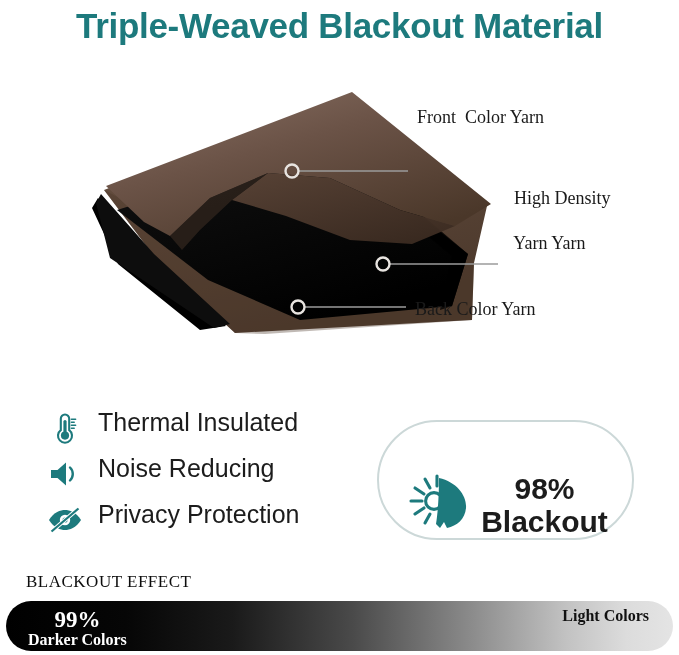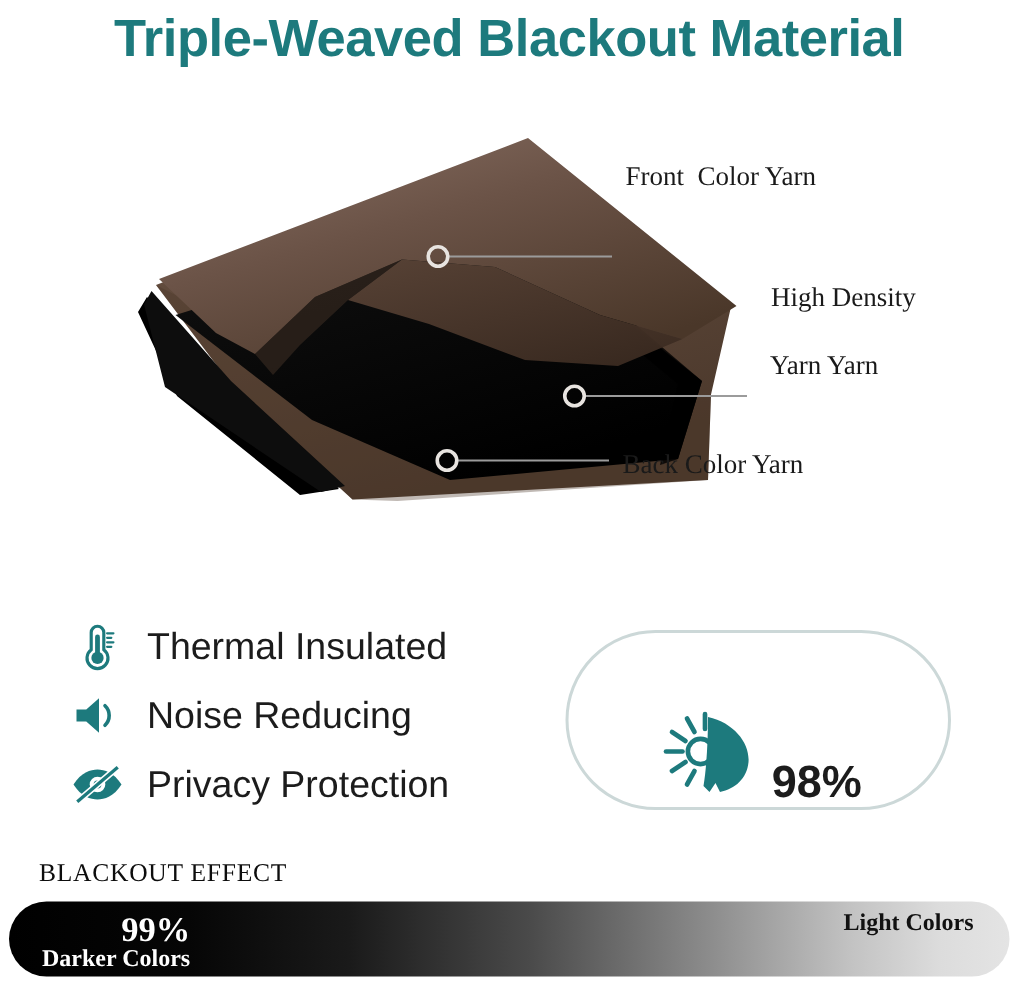--- a/index.html
+++ b/index.html
@@ -60,21 +60,21 @@
 
   
   #feature-list {
     position: absolute;
     left: 44px;
     top: 408px;
     width: 320px;
   }
   .feature-row {
     display: flex;
-    align-items: center;
+    align-items: flex-start;
     height: 46px;
   }
   .feature-icon {
     width: 42px;
     height: 40px;
     flex: 0 0 42px;
     display: flex;
     align-items: center;
     justify-content: center;
   }
@@ -140,21 +140,21 @@
         #4a4a4a 52%, #8c8c8c 70%, #c2c2c2 84%,
         #dcdcdc 93%, #e4e4e4 100%);
     box-sizing: border-box;
   }
   .bar-stat {
     position: absolute;
     line-height: 1.05;
     font-family: "Liberation Serif", serif;
     font-weight: bold;
   }
-  #bar-stat-left  { left: 22px; top: 7px; text-align: right;  color: #ffffff; }
+  #bar-stat-left  { left: 22px; top: 7px; text-align: center;  color: #ffffff; }
   #bar-stat-right { right: 24px; top: 7px; text-align: right; color: #111111; }
   .bar-pct   { font-size: 23px; display: block; }
   .bar-cap   { font-size: 16px; display: block; }
 </style>
 </head>
 <body>
 
 <div id="page-title">Triple-Weaved Blackout Material</div>
 
 <div id="fabric-diagram">
@@ -281,20 +281,21 @@
         <line x1="22" y1="57" x2="27" y2="48"></line>
         <line x1="34" y1="10" x2="34" y2="20"></line>
       </g>
       <circle cx="31" cy="35" r="8.4" fill="none" stroke="#1d7a7d" stroke-width="3.1"></circle>
       <path d="M36 12 C54 16 64 30 63 42 C62 53 54 60 44 62 L41 56 L37 62 L33 58
                C35 46 36 28 36 12 z" fill="#1d7a7d"></path>
     </svg>
   </span>
   <span id="badge-text">
     <span id="badge-percent">98%</span>
+    <span id="badge-word">Blackout</span>
   </span>
 </div>
 
 <div id="blackout-effect-heading">BLACKOUT EFFECT</div>
 
 <div id="gradient-bar">
   <span class="bar-stat" id="bar-stat-left">
     <span class="bar-pct">99%</span>
     <span class="bar-cap">Darker Colors</span>
   </span>

